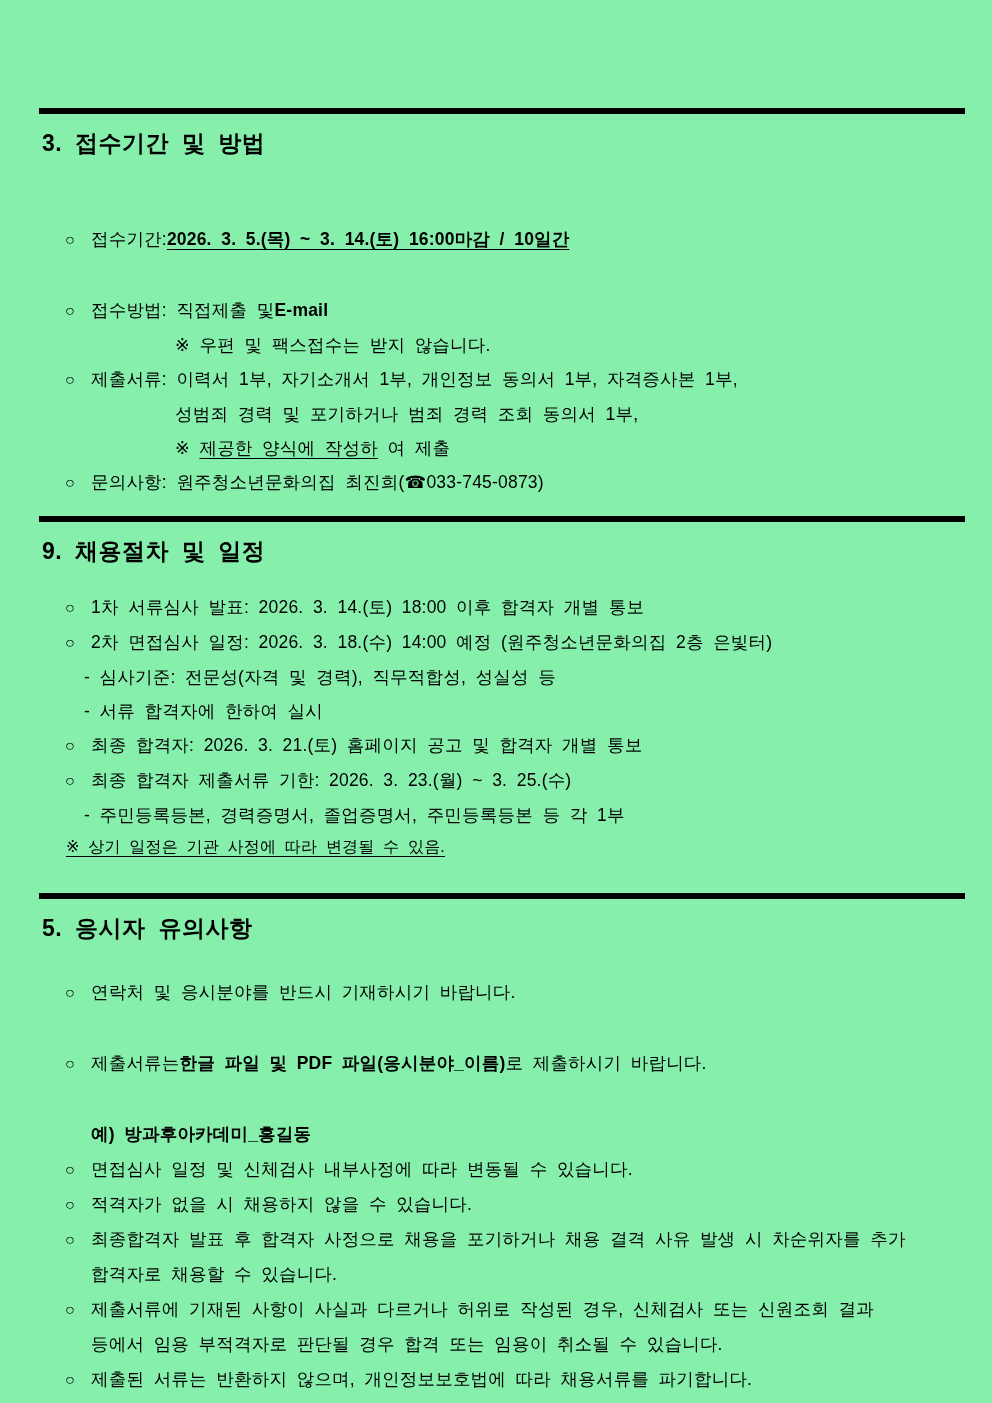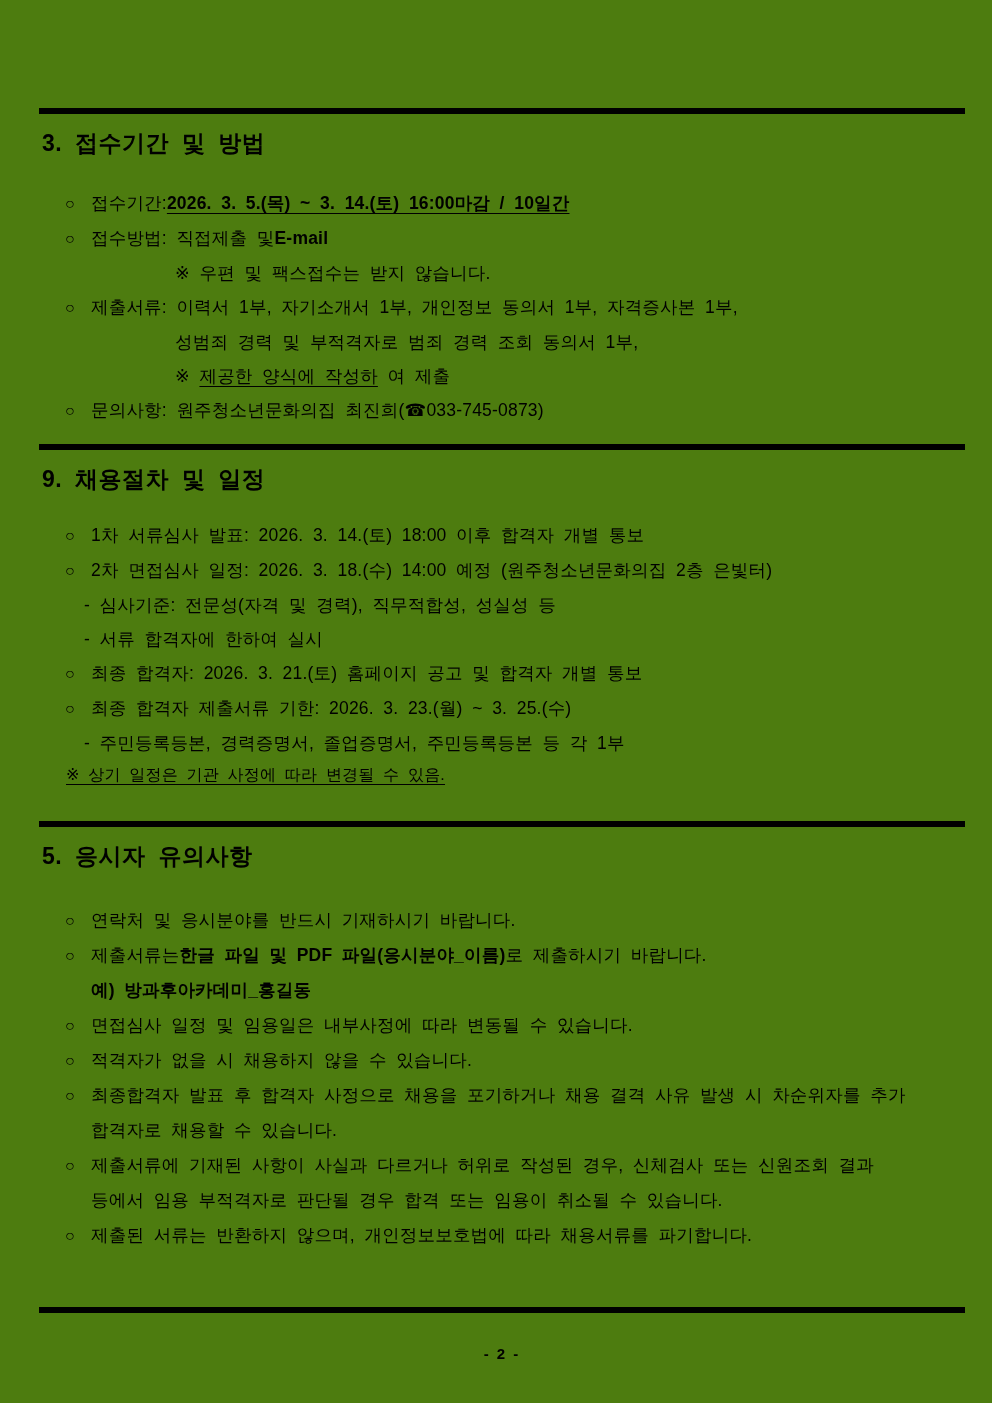--- a/index.html
+++ b/index.html
@@ -4,21 +4,21 @@
 <style>
   html, body {
     margin: 0;
     padding: 0;
     background: #ffffff;
   }
   .page {
     position: relative;
     width: 992px;
     height: 1403px;
-    background: #4d7c0f;
+    background: #86efac;
     color: #000000;
     font-family: "Liberation Sans", "DejaVu Sans", sans-serif;
     overflow: hidden;
     box-sizing: border-box;
     padding: 0 28px 0 40px;
   }
   .rule {
     height: 6px;
     background: #000000;
     width: 926px;
@@ -52,21 +52,21 @@
     display: inline-block;
     width: 26px;
     padding-left: 25px;
     flex: 0 0 auto;
     font-size: 16px;
   }
   .bullet-text { flex: 0 0 auto; }
   .indent-deep { padding-left: 135px; }
   .indent-sub { padding-left: 44px; }
   .indent-text { padding-left: 51px; }
-  .bold { font-weight: bold; }
+  .bold { font-weight: bold; margin-top: 36px; }
   .underline { text-decoration: underline; text-underline-offset: 4px; }
   .footnote {
     font-size: 16px;
     line-height: 30px;
     padding-left: 26px;
     letter-spacing: 0.2px;
     word-spacing: 4px;
     text-decoration: underline;
   }
   .footer {
@@ -95,21 +95,21 @@
     <div class="line bullet-line">
       <span class="bullet-marker">○</span>
       <span class="bullet-text">접수방법: 직접제출 및 </span>
       <span class="bullet-text bold">E-mail</span>
     </div>
     <div class="line indent-deep">※ 우편 및 팩스접수는 받지 않습니다.</div>
     <div class="line bullet-line">
       <span class="bullet-marker">○</span>
       <span class="bullet-text">제출서류: 이력서 1부, 자기소개서 1부, 개인정보 동의서 1부, 자격증사본 1부,</span>
     </div>
-    <div class="line indent-deep">성범죄 경력 및 부적격자로 범죄 경력 조회 동의서 1부,</div>
+    <div class="line indent-deep">성범죄 경력 및 포기하거나 범죄 경력 조회 동의서 1부,</div>
     <div class="line indent-deep">
       <span>※ </span>
       <span class="underline">제공한 양식에 작성하</span>
       <span>여 제출</span>
     </div>
     <div class="line bullet-line">
       <span class="bullet-marker">○</span>
       <span class="bullet-text">문의사항: 원주청소년문화의집 최진희(☎033-745-0873)</span>
     </div>
   </div>
@@ -150,21 +150,21 @@
     </div>
     <div class="line bullet-line">
       <span class="bullet-marker">○</span>
       <span class="bullet-text">제출서류는 </span>
       <span class="bullet-text bold">한글 파일 및 PDF 파일(응시분야_이름)</span>
       <span class="bullet-text">로 제출하시기 바랍니다.</span>
     </div>
     <div class="line indent-text bold">예) 방과후아카데미_홍길동</div>
     <div class="line bullet-line">
       <span class="bullet-marker">○</span>
-      <span class="bullet-text">면접심사 일정 및 임용일은 내부사정에 따라 변동될 수 있습니다.</span>
+      <span class="bullet-text">면접심사 일정 및 신체검사 내부사정에 따라 변동될 수 있습니다.</span>
     </div>
     <div class="line bullet-line">
       <span class="bullet-marker">○</span>
       <span class="bullet-text">적격자가 없을 시 채용하지 않을 수 있습니다.</span>
     </div>
     <div class="line bullet-line">
       <span class="bullet-marker">○</span>
       <span class="bullet-text">최종합격자 발표 후 합격자 사정으로 채용을 포기하거나 채용 결격 사유 발생 시 차순위자를 추가</span>
     </div>
     <div class="line indent-text">합격자로 채용할 수 있습니다.</div>

